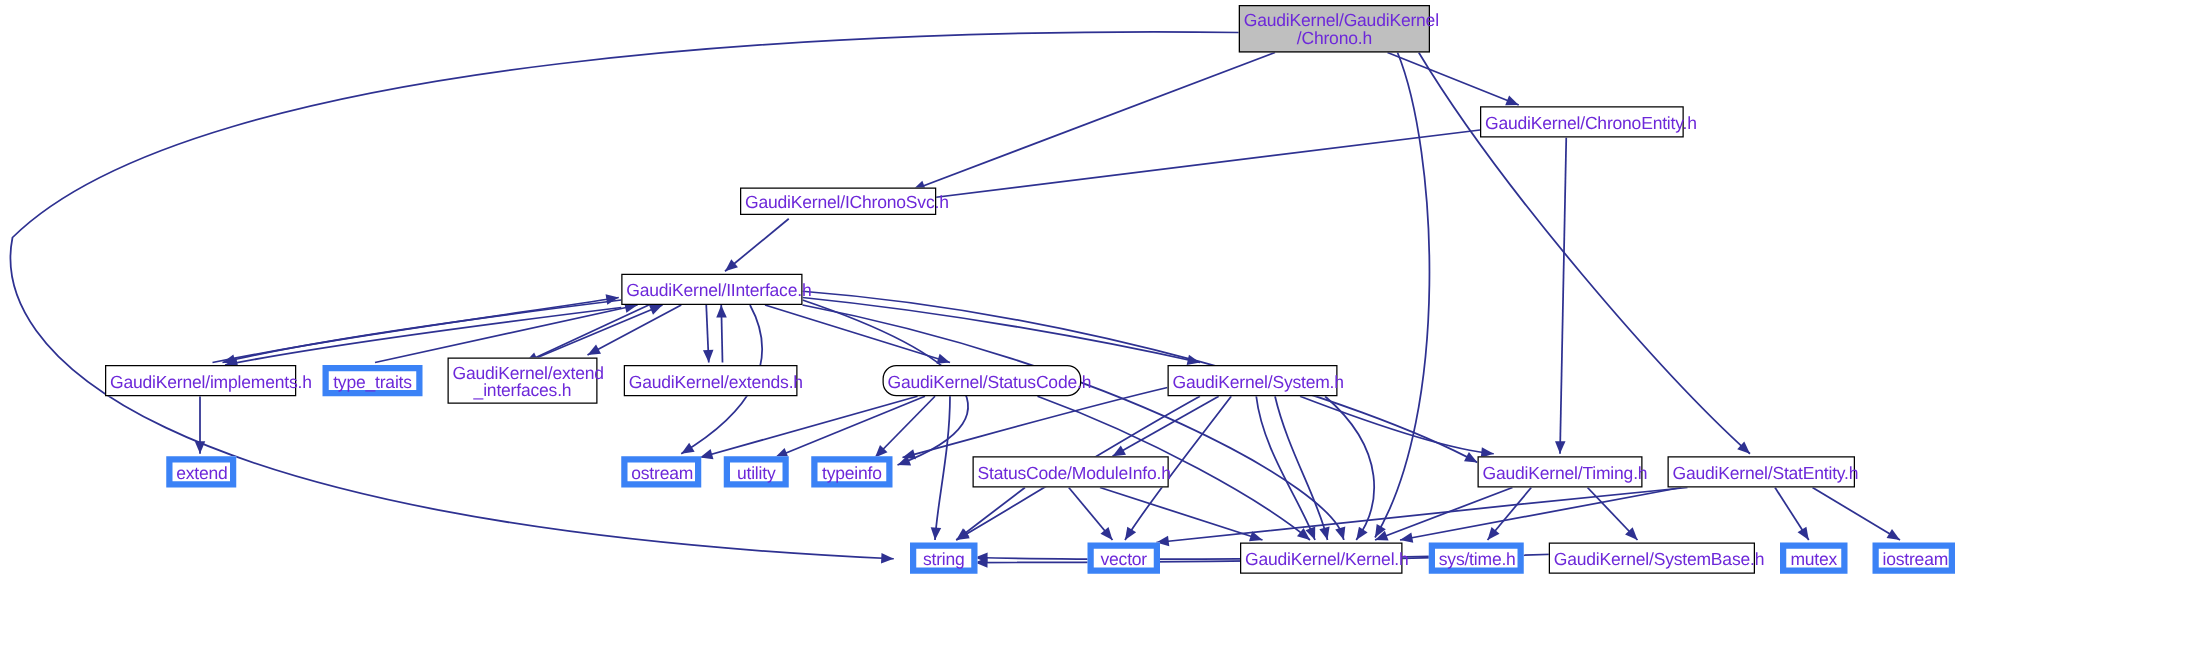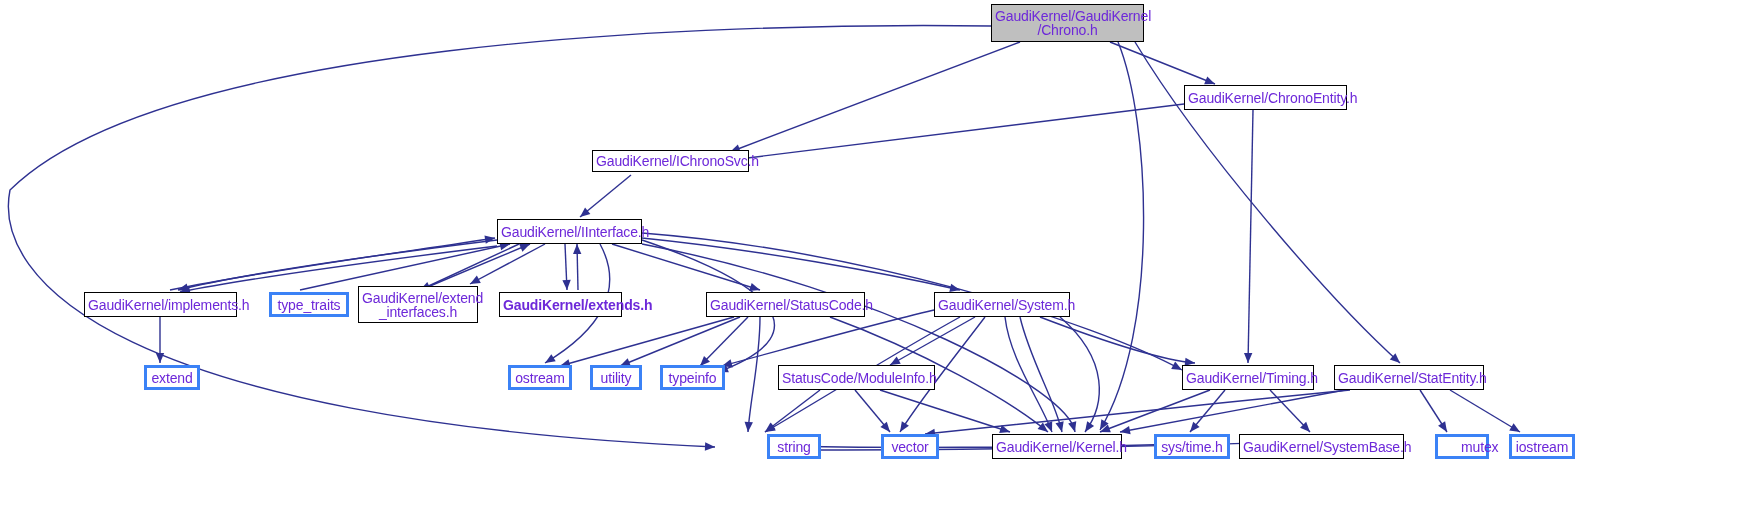--- a/index.html
+++ b/index.html
@@ -42,22 +42,21 @@
     text-align: center;
     background: #ffffff;
     color: #6d28d9;
     font-size: 14px;
     line-height: 14px;
     letter-spacing: -0.15px;
     white-space: pre-line;
     z-index: 5;
   }
   .node.sys {
-    border: 3px solid #3b82f6;
-    margin-left: 11px;
+    border: 5px solid #3b82f6;
   }
   .node.hdr {
     border: 1.5px solid #000000;
   }
   .node.current {
     border: 1.5px solid #000000;
     background: #bfbfbf;
   }
   .node-label {
     display: block;
@@ -173,31 +172,31 @@
   <div id="node-layer">
       <div class="node current" style="left: 991px; top: 4px; width: 153px; height: 38px;"><span class="node-label">GaudiKernel/GaudiKernel
 /Chrono.h</span></div>
       <div class="node hdr" style="left: 1184px; top: 85px; width: 163px; height: 25px;"><span class="node-label">GaudiKernel/ChronoEntity.h</span></div>
       <div class="node hdr" style="left: 569px; top: 150px; width: 157px; height: 22px; margin-left: 23px;"><span class="node-label">GaudiKernel/IChronoSvc.h</span></div>
       <div class="node hdr" style="left: 497px; top: 219px; width: 145px; height: 25px;"><span class="node-label">GaudiKernel/IInterface.h</span></div>
       <div class="node hdr" style="left: 84px; top: 292px; width: 153px; height: 25px;"><span class="node-label">GaudiKernel/implements.h</span></div>
       <div class="node sys" style="left: 258px; top: 292px; width: 80px; height: 25px;"><span class="node-label">type_traits</span></div>
       <div class="node hdr" style="left: 358px; top: 286px; width: 120px; height: 37px;"><span class="node-label">GaudiKernel/extend
 _interfaces.h</span></div>
-      <div class="node hdr" style="left: 499px; top: 292px; width: 123px; height: 25px; font-weight: bold;"><span class="node-label">GaudiKernel/extends.h</span></div>
-      <div class="node hdr" style="left: 706px; top: 292px; width: 159px; height: 25px;"><span class="node-label">GaudiKernel/StatusCode.h</span></div>
+      <div class="node hdr" style="left: 499px; top: 292px; width: 139px; height: 25px;"><span class="node-label">GaudiKernel/extends.h</span></div>
+      <div class="node hdr" style="left: 706px; top: 292px; width: 159px; height: 25px; border-radius: 11px;"><span class="node-label">GaudiKernel/StatusCode.h</span></div>
       <div class="node hdr" style="left: 934px; top: 292px; width: 136px; height: 25px;"><span class="node-label">GaudiKernel/System.h</span></div>
       <div class="node sys" style="left: 133px; top: 365px; width: 56px; height: 25px;"><span class="node-label">extend</span></div>
       <div class="node sys" style="left: 497px; top: 365px; width: 64px; height: 25px;"><span class="node-label">ostream</span></div>
       <div class="node sys" style="left: 579px; top: 365px; width: 52px; height: 25px;"><span class="node-label">utility</span></div>
       <div class="node sys" style="left: 649px; top: 365px; width: 65px; height: 25px;"><span class="node-label">typeinfo</span></div>
       <div class="node hdr" style="left: 778px; top: 365px; width: 157px; height: 25px;"><span class="node-label">StatusCode/ModuleInfo.h</span></div>
       <div class="node hdr" style="left: 1182px; top: 365px; width: 132px; height: 25px;"><span class="node-label">GaudiKernel/Timing.h</span></div>
       <div class="node hdr" style="left: 1334px; top: 365px; width: 150px; height: 25px;"><span class="node-label">GaudiKernel/StatEntity.h</span></div>
-      <div class="node sys" style="left: 756px; top: 434px; width: 54px; height: 25px; text-align: center;"><span class="node-label">string</span></div>
+      <div class="node sys" style="left: 728px; top: 434px; width: 54px; height: 25px; text-align: center;"><span class="node-label">string</span></div>
       <div class="node sys" style="left: 870px; top: 434px; width: 58px; height: 25px;"><span class="node-label">vector</span></div>
       <div class="node hdr" style="left: 992px; top: 434px; width: 130px; height: 25px;"><span class="node-label">GaudiKernel/Kernel.h</span></div>
       <div class="node sys" style="left: 1143px; top: 434px; width: 76px; height: 25px; align-items: center;"><span class="node-label">sys/time.h</span></div>
       <div class="node hdr" style="left: 1239px; top: 434px; width: 165px; height: 25px; text-align: center;"><span class="node-label">GaudiKernel/SystemBase.h</span></div>
-      <div class="node sys" style="left: 1424px; top: 434px; width: 54px; height: 25px; padding-left: 20px;"><span class="node-label">mutex</span></div>
+      <div class="node sys" style="left: 1424px; top: 434px; width: 54px; height: 25px;"><span class="node-label">mutex</span></div>
       <div class="node sys" style="left: 1498px; top: 434px; width: 66px; height: 25px; justify-content: flex-end;"><span class="node-label">iostream</span></div>
     </div>
 </div>
 
 </body></html>

